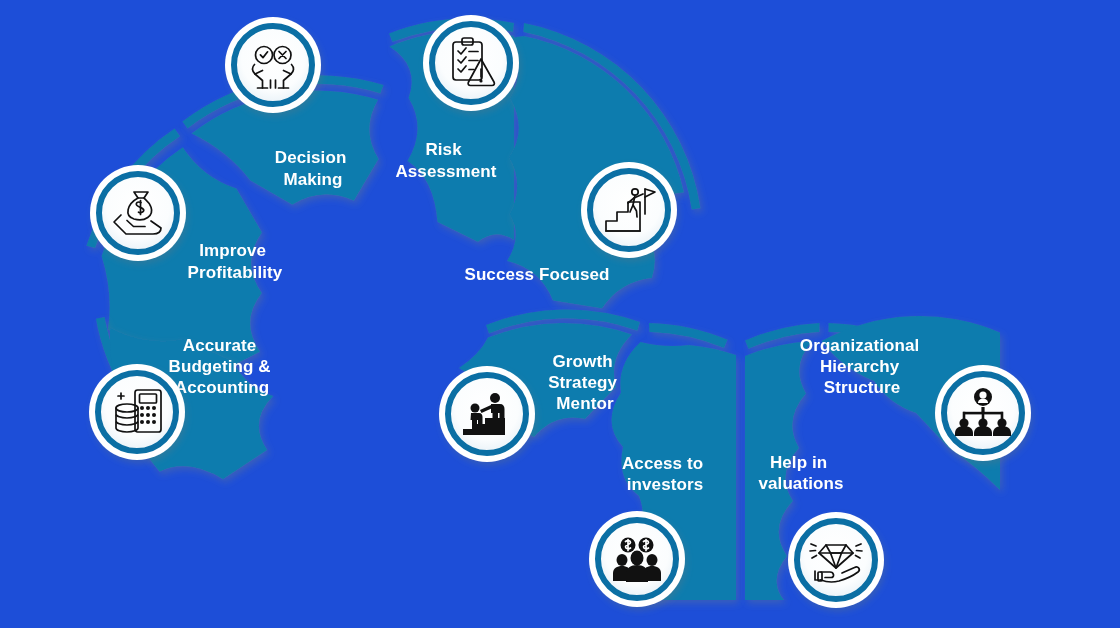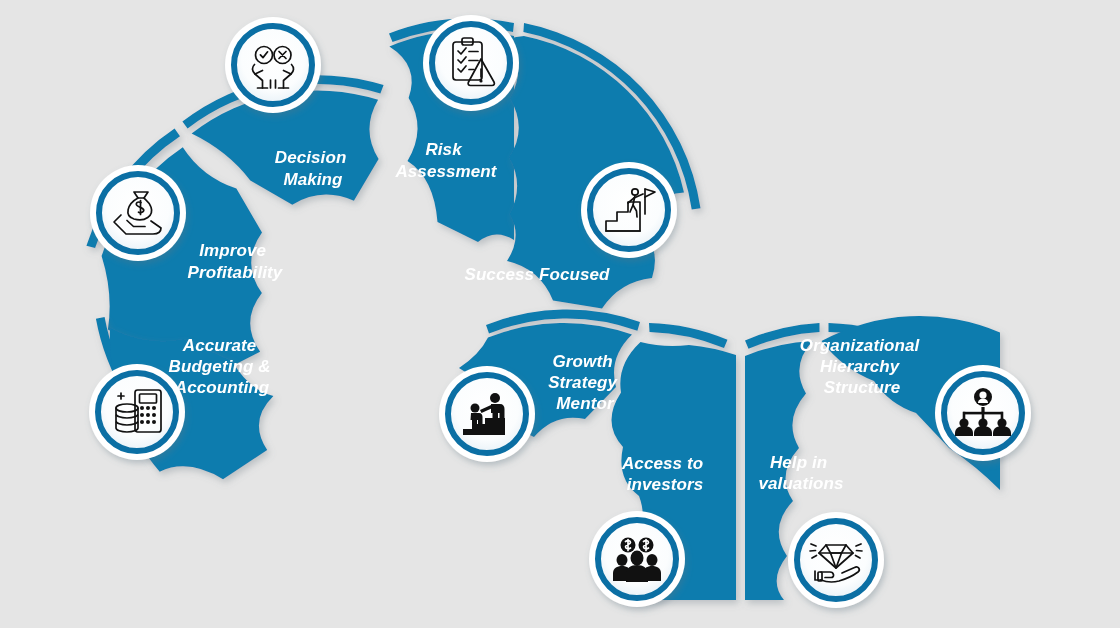--- a/index.html
+++ b/index.html
@@ -11,22 +11,21 @@
   body {
     width: 1120px;
     height: 628px;
     overflow: hidden;
     font-family: "Liberation Sans", sans-serif;
   }
   #infographic-root {
     position: relative;
     width: 1120px;
     height: 628px;
-    background: #e5e5e5;
-    font-style: italic;
+    background: #1d4ed8;
   }
   svg#diagram {
     position: absolute;
     inset: 0;
     width: 1120px;
     height: 628px;
     display: block;
   }
   .seg-fill {
     fill: #117BAE;

